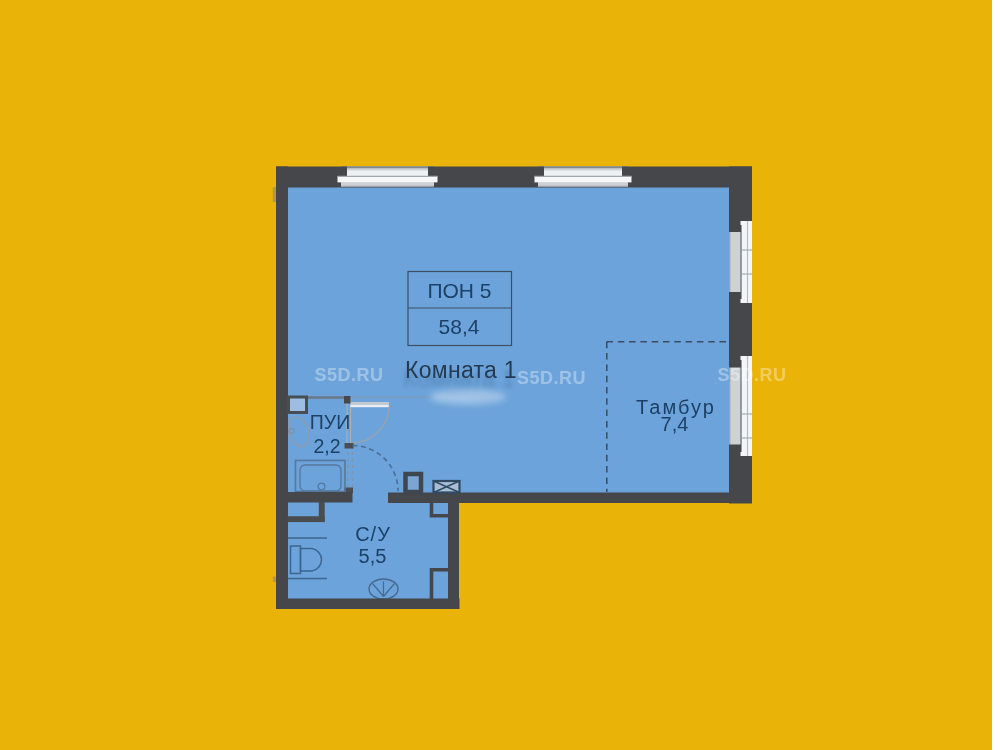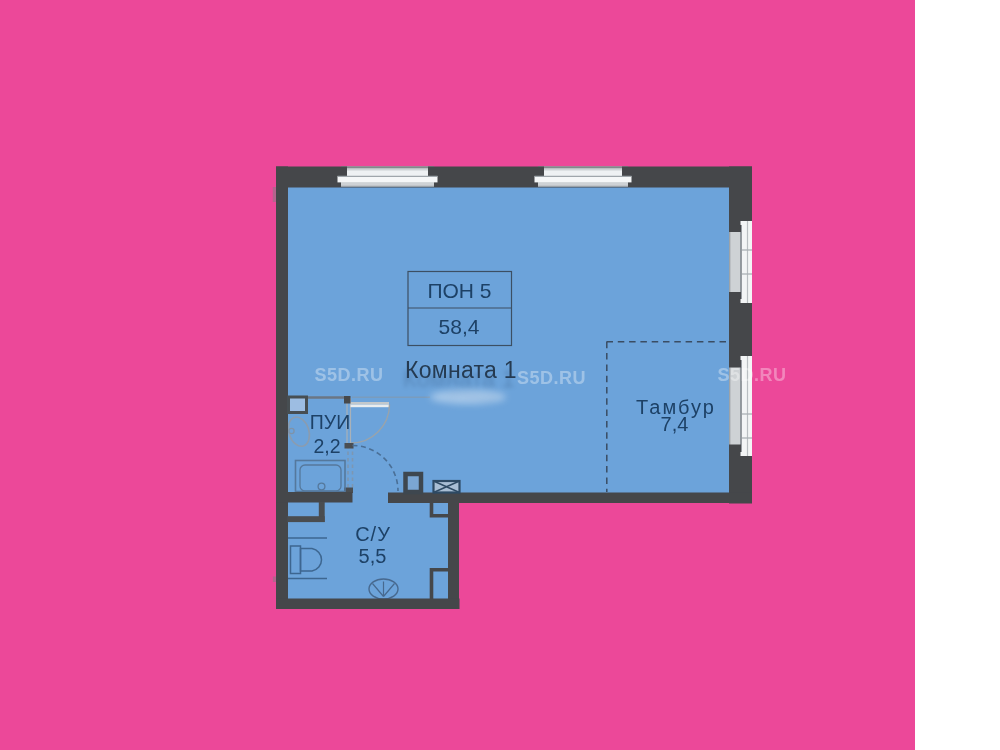--- a/index.html
+++ b/index.html
@@ -1,16 +1,16 @@
 <!DOCTYPE html>
 <html><head>
 <meta charset="utf-8">
 <style>
   html,body{margin:0;padding:0;background:#ffffff;}
-  .page{position:relative;width:915px;height:750px;background:#ec4899;overflow:hidden;}
+  .page{position:relative;width:992px;height:750px;background:#eab308;overflow:hidden;}
   .soft{filter:blur(0.6px);}
   text{font-family:"Liberation Sans", sans-serif;}
 </style>
 </head>
 <body>
 <div class="page">
 <div class="soft">
 <svg width="1000" height="750" viewBox="0 0 1000 750" xmlns="http://www.w3.org/2000/svg">
 
   <rect x="288" y="186" width="441" height="307" fill="#6ca3da"></rect>

